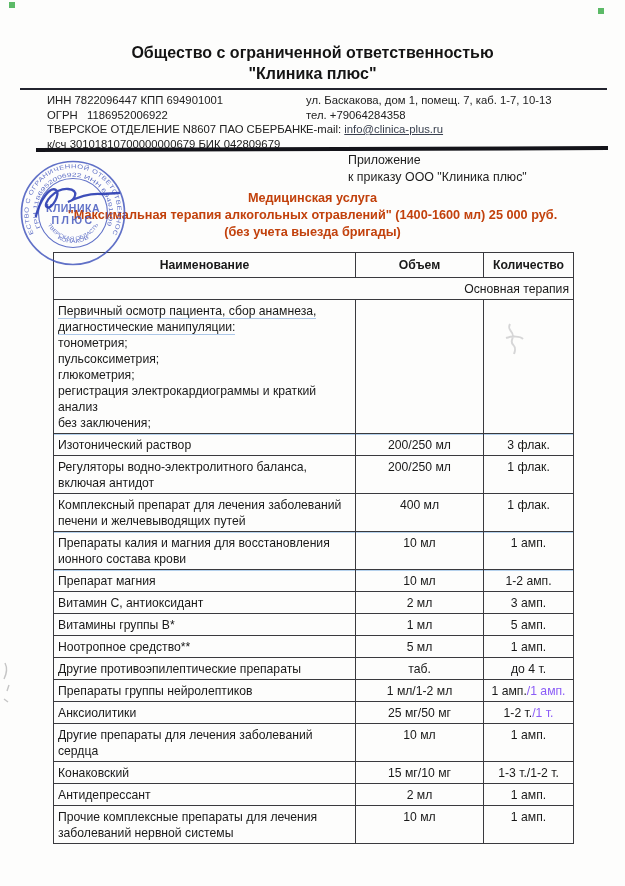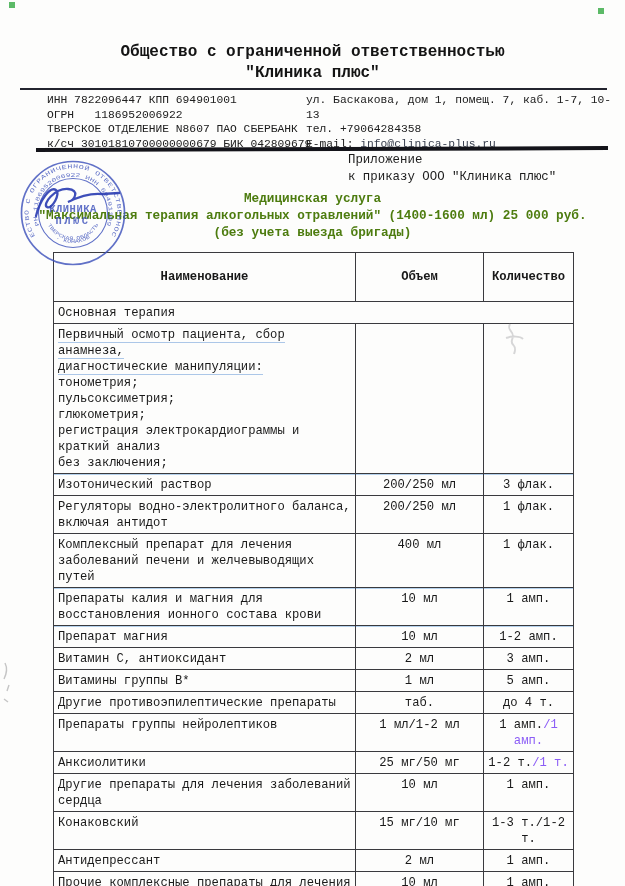--- a/index.html
+++ b/index.html
@@ -1,44 +1,44 @@
 <!DOCTYPE html>
 <html><head>
 <meta charset="utf-8">
 <style>
   html,body{margin:0;padding:0;background:#ffffff;}
   .page{position:relative;width:625px;height:886px;background:#fdfdfc;overflow:hidden;
-        font-family:Liberation Mono, monospace;color:#1c1c1c;}
+        font-family:Liberation Sans, sans-serif;color:#1c1c1c;}
 
   .org-title{position:absolute;top:42px;left:0;width:100%;text-align:center;
              font-weight:bold;font-size:16px;line-height:21px;color:#141414;}
 
   .hr-thin{position:absolute;top:88px;left:20px;width:587px;height:2px;background:#23242e;}
 
   .req{position:absolute;top:93px;font-size:11.3px;line-height:14.5px;color:#202020;}
   .req-left{left:47px;width:275px;}
   .req-right{left:306px;width:310px;}
   .email-link{text-decoration:underline;color:#39404f;}
 
   .hr-thick{position:absolute;top:147px;left:36px;width:572px;height:4px;background:#14141a;
             transform:rotate(-0.18deg);}
 
   .appendix{position:absolute;top:152px;left:348px;font-size:12.4px;line-height:17px;color:#1d1d1d;}
 
   .service-title{position:absolute;top:190px;left:0;width:100%;text-align:center;
-                 font-weight:bold;font-size:12.7px;line-height:17px;color:#4d7c0f;}
+                 font-weight:bold;font-size:12.7px;line-height:17px;color:#c2410c;}
 
   .stamp{position:absolute;top:155px;left:15px;width:116px;height:116px;opacity:.82;}
   .signature{position:absolute;top:180px;left:28px;width:100px;height:46px;opacity:.9;}
 
   table.svc{position:absolute;top:252px;left:53px;width:520px;border-collapse:collapse;
             font-size:12.2px;line-height:16px;color:#191919;table-layout:fixed;}
   table.svc th,table.svc td{border:1px solid #3a3a3e;padding:2.5px 4px;vertical-align:top;}
-  table.svc th{font-weight:bold;text-align:center;padding:16px 2px;}
-  td.c-section{text-align:left;}
+  table.svc th{font-weight:bold;text-align:center;padding:4px 2px;}
+  td.c-section{text-align:right;}
   td.c-vol,td.c-qty{text-align:center;}
   .faded{color:#8b5cf6;margin-top:24px;}
   .scanline{border-bottom:1px solid rgba(105,155,215,.55);}
   tr.bluetop td{box-shadow:inset 0 2px 0 -1px rgba(110,165,220,.5);}
 
   .watermark{position:absolute;top:320px;left:496px;opacity:.45;filter:blur(.4px);}
   .margin-marks{position:absolute;top:655px;left:1px;opacity:.5;}
   .corner-mark{position:absolute;width:6px;height:6px;background:#3fae4c;opacity:.85;}
   .corner-a{top:2px;left:9px;}
   .corner-b{top:8px;left:598px;}
@@ -145,20 +145,25 @@
           <td class="c-name">Витамин С, антиоксидант</td>
           <td class="c-vol">2 мл</td>
           <td class="c-qty">3 амп.</td>
         </tr>
         <tr>
           <td class="c-name">Витамины группы В*</td>
           <td class="c-vol">1 мл</td>
           <td class="c-qty">5 амп.</td>
         </tr>
         <tr>
+          <td class="c-name">Ноотропное средство**</td>
+          <td class="c-vol">5 мл</td>
+          <td class="c-qty">1 амп.</td>
+        </tr>
+        <tr>
           <td class="c-name">Другие противоэпилептические препараты</td>
           <td class="c-vol">таб.</td>
           <td class="c-qty">до 4 т.</td>
         </tr>
         <tr>
           <td class="c-name">Препараты группы нейролептиков</td>
           <td class="c-vol">1 мл/1-2 мл</td>
           <td class="c-qty">1 амп.<span class="faded">/1 амп.</span></td>
         </tr>
         <tr>

